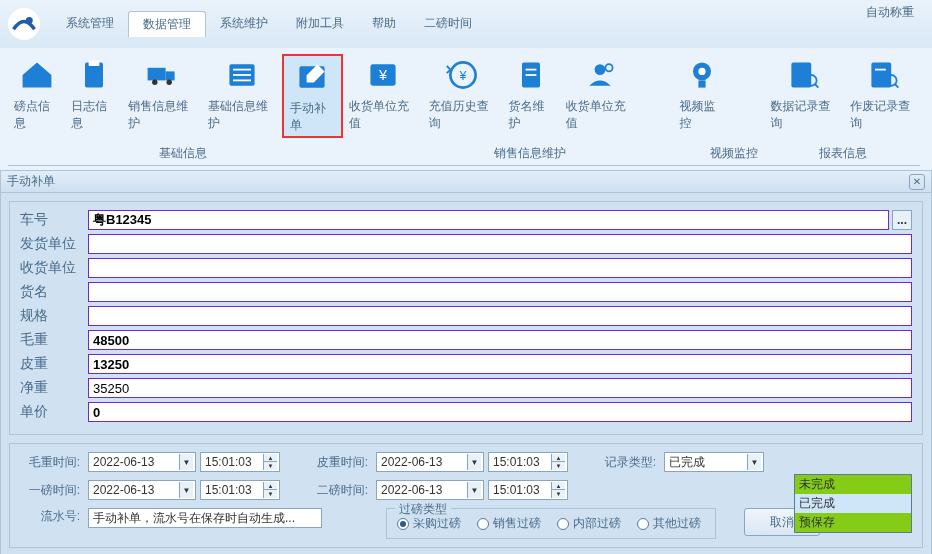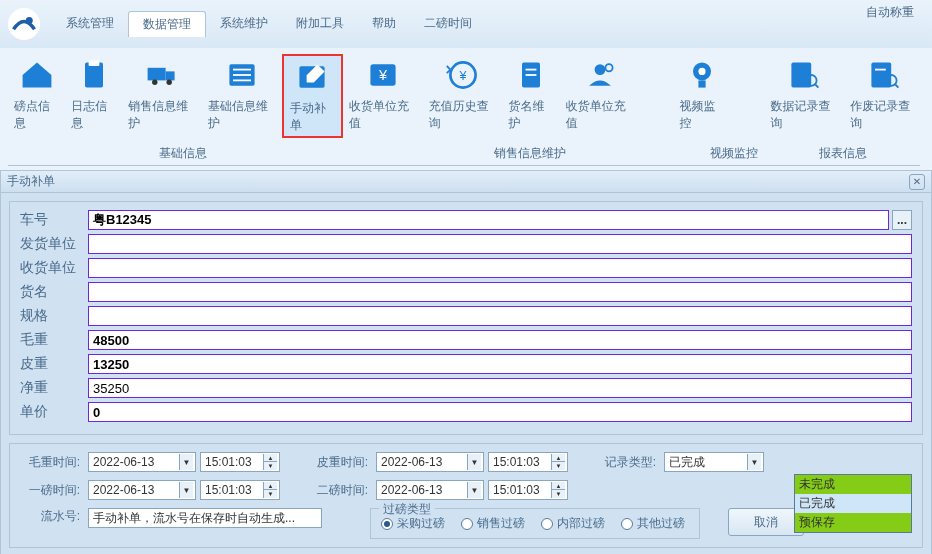--- a/index.html
+++ b/index.html
@@ -197,21 +197,21 @@
 }
 .spin:first-child { border-bottom: 1px solid #8aa5c0; }
 .space { width: 20px; }
 .filter-types {
   border: 1px solid #b0c4d8;
   padding: 6px 10px;
   display: flex;
   gap: 16px;
   align-items: flex-end;
   width: 330px;
-  margin-left: 4px;
+  margin-left: 20px;
   position: relative;
 }
 .filter-types .legend {
   position: absolute;
   top: -8px; left: 8px;
   background: #d0e2f2;
   padding: 0 4px;
   color: #4a6b8a;
 }
 .radio-item { display: flex; align-items: center; gap: 4px; color: #4a6b8a; cursor: pointer; }

